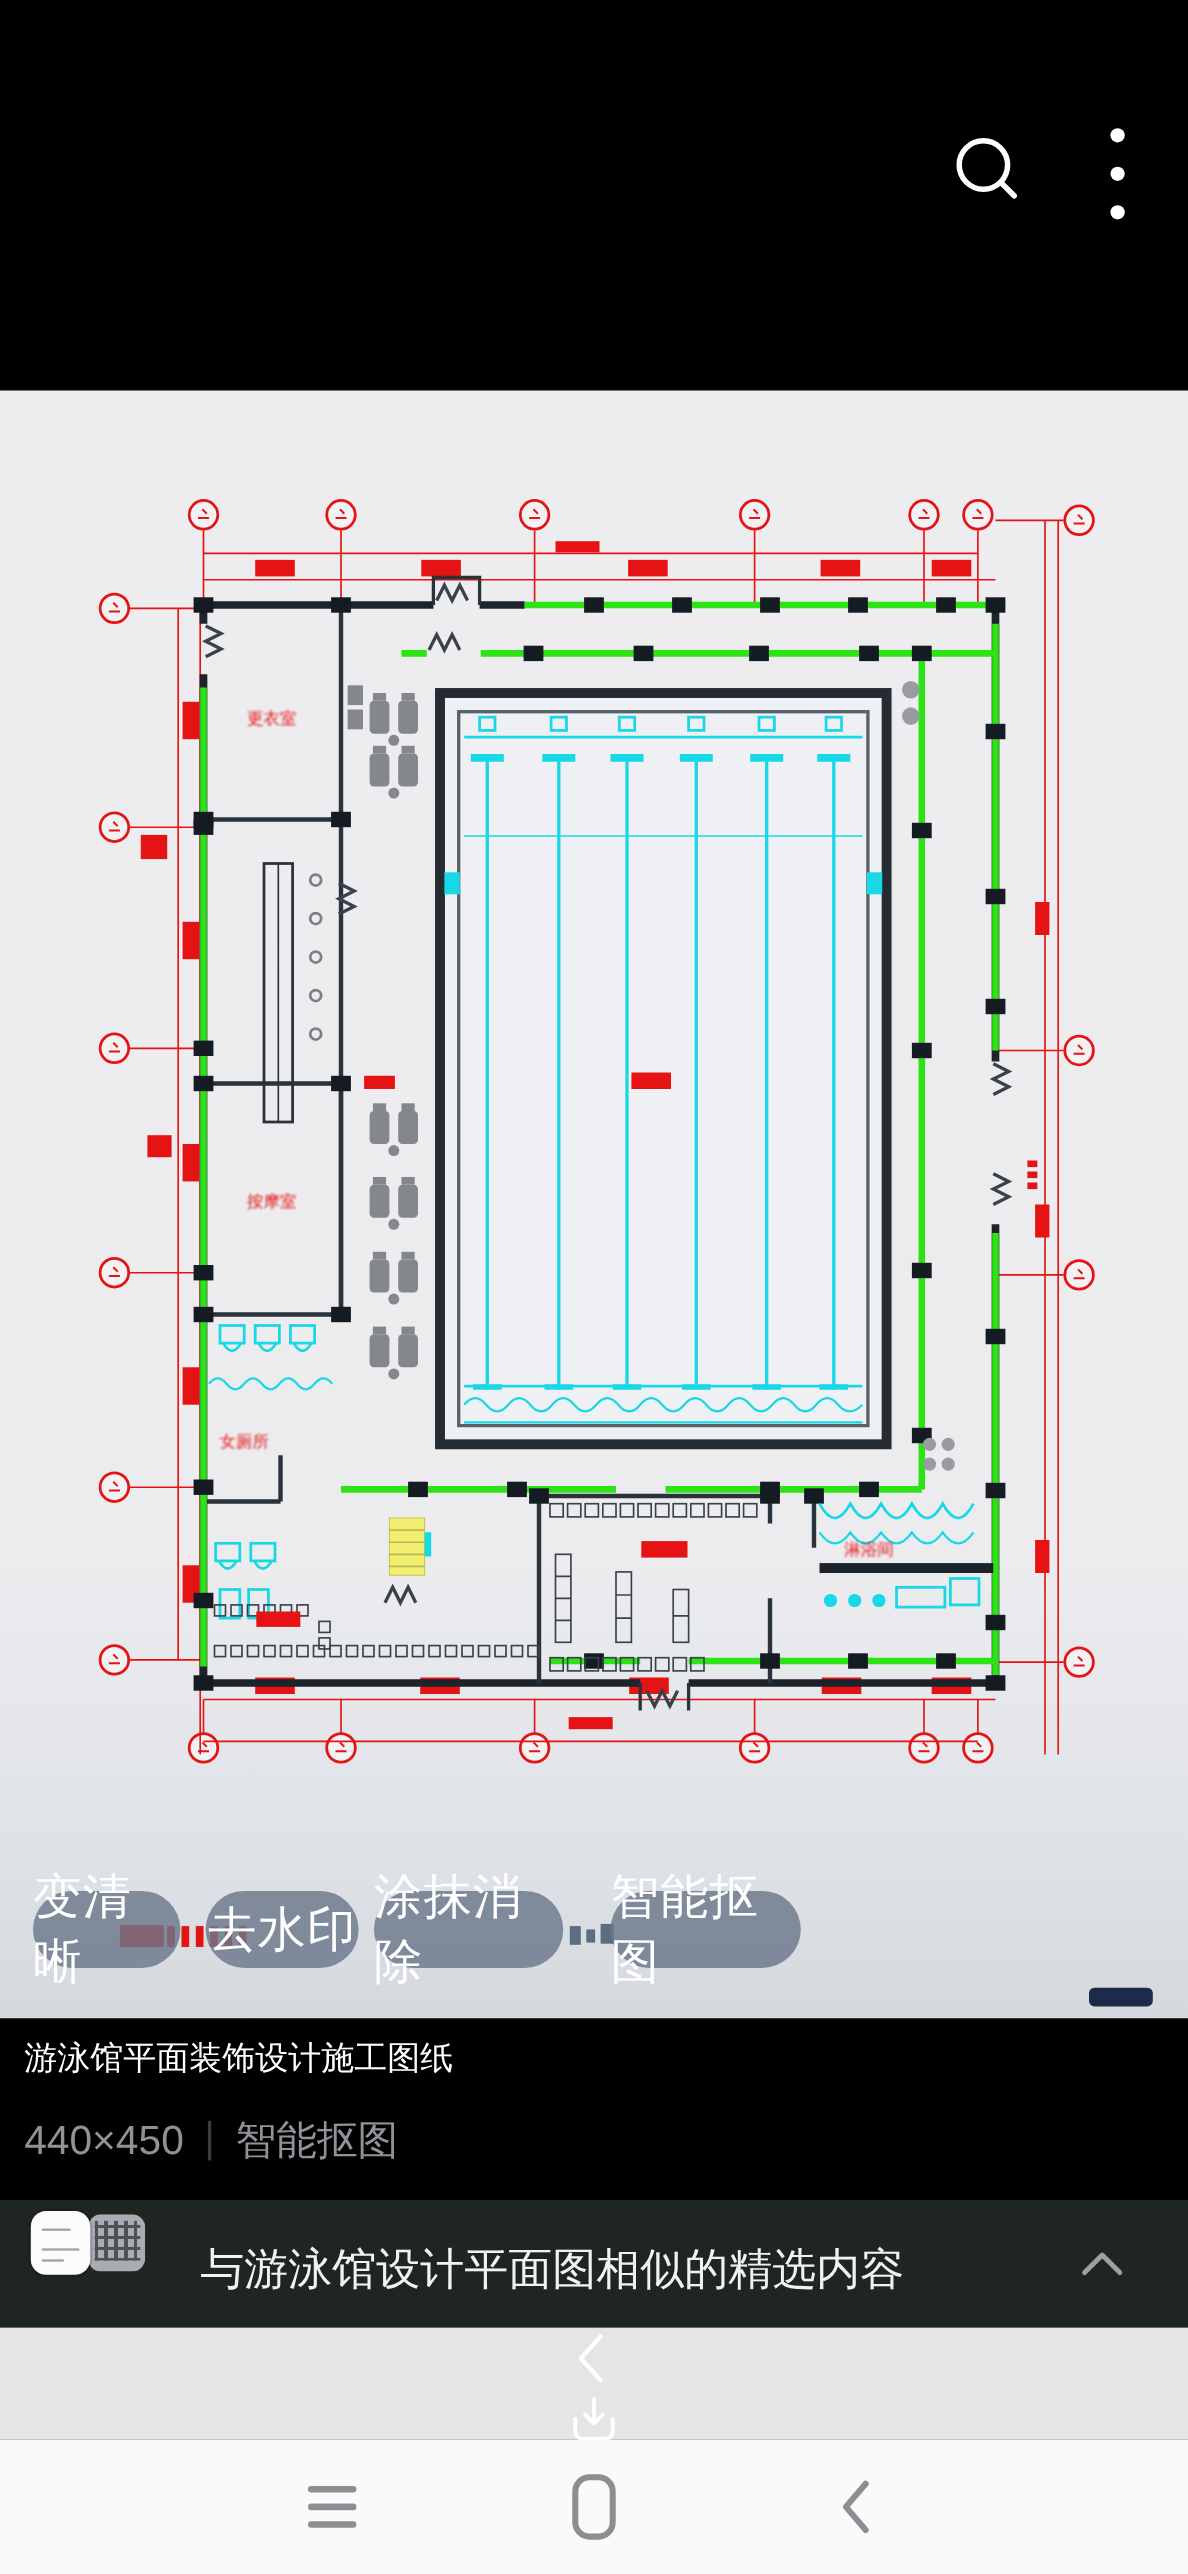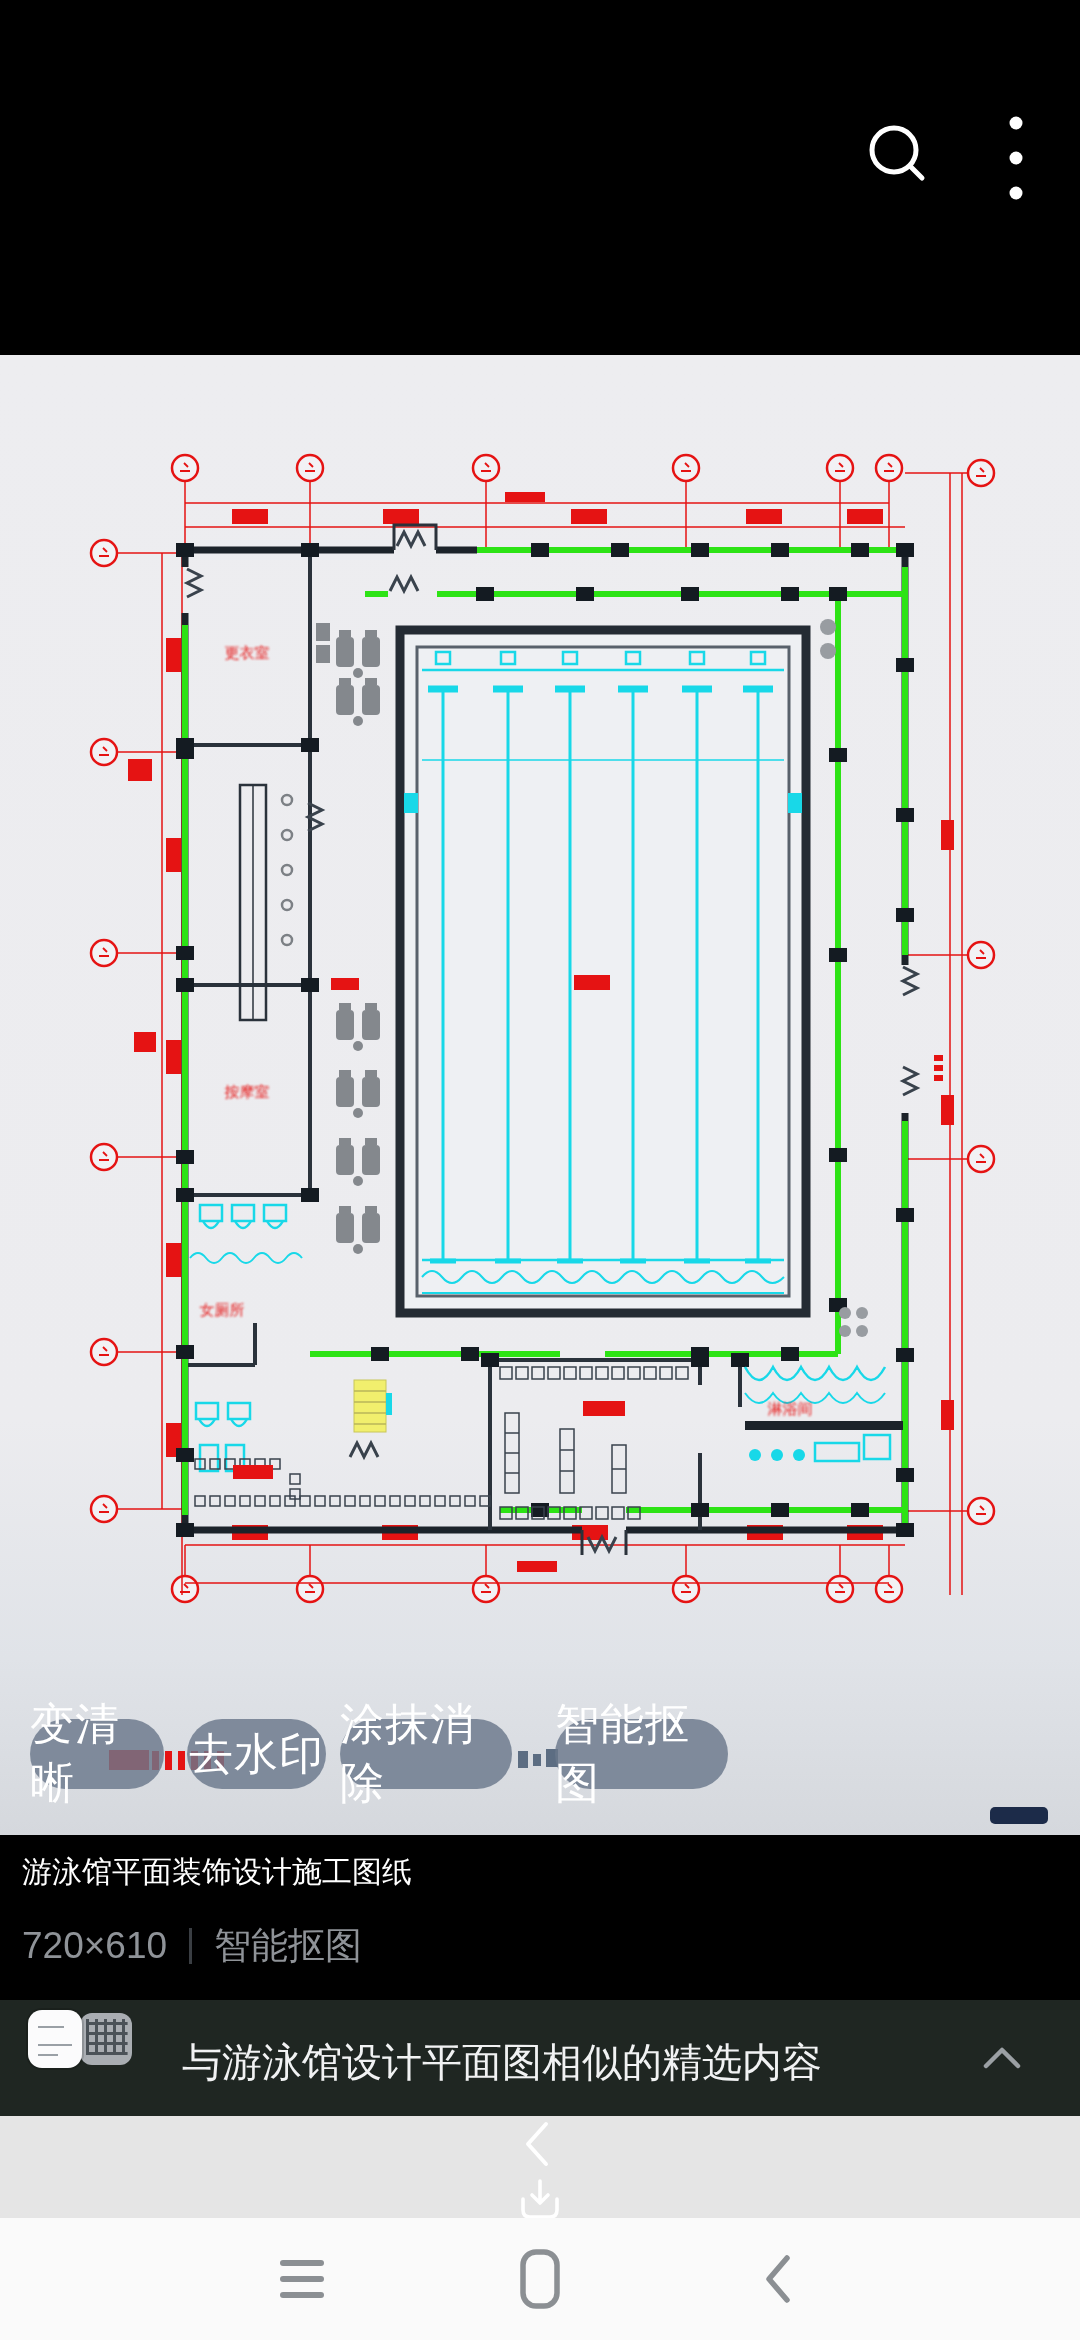--- a/index.html
+++ b/index.html
@@ -449,21 +449,21 @@
       <div class="chip" style="left:30px;width:134px">变清晰</div>
       <div class="chip" style="left:187px;width:139px">去水印</div>
       <div class="chip" style="left:340px;width:172px">涂抹消除</div>
       <div class="chip" style="left:555px;width:173px">智能抠图</div>
     </div>
   </div>
 
   <div class="caption">
     <div class="cap-title">游泳馆平面装饰设计施工图纸</div>
     <div class="cap-meta">
-      <span>720×610</span>
+      <span>440×450</span>
       <span class="cap-divider"></span>
       <span>智能抠图</span>
     </div>
   </div>
 
   <div class="related">
     <div class="thumb-back"></div>
     <div class="thumb-front">
       <i style="top:16px;width:26px"></i>
         <i style="top:34px;width:34px"></i>

